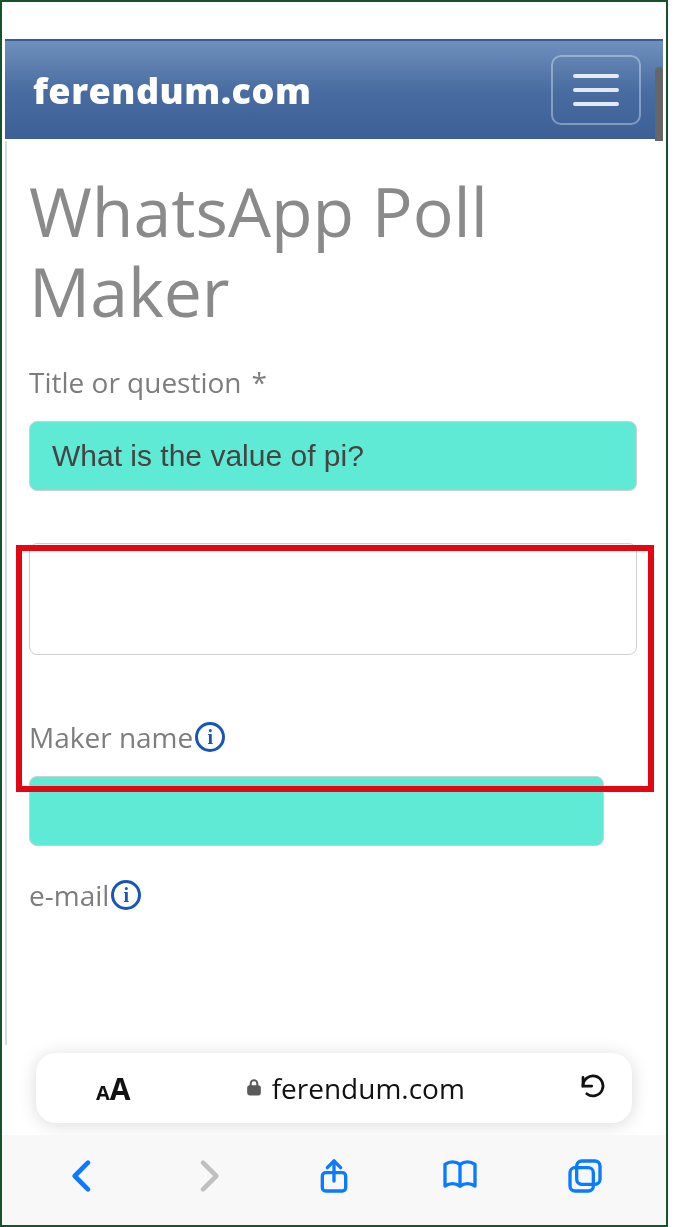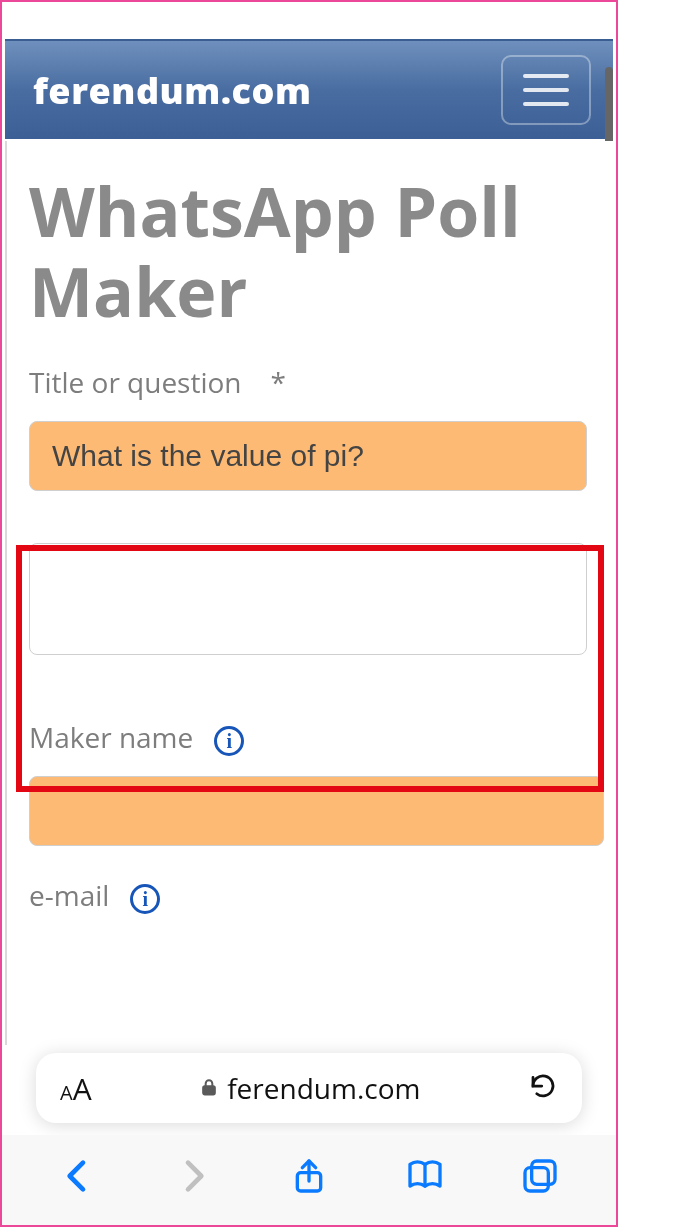--- a/index.html
+++ b/index.html
@@ -6,23 +6,23 @@
   html, body {
     width: 690px;
     height: 1227px;
     font-family: -apple-system, "Segoe UI", "Open Sans", Arial, sans-serif;
     background: #fff;
     overflow: hidden;
     position: relative;
   }
   
   .device {
-    width: 618px;
+    width: 668px;
     height: 1227px;
-    border: 2px solid #ec4899;
+    border: 2px solid #14532d;
     position: relative;
     background: #fff;
   }
 
   
   .navbar {
     position: absolute;
     top: 37px;
     left: 3px;
     right: 3px;
@@ -79,57 +79,57 @@
     right: 3px;
     bottom: 180px;
     border-left: 2px solid #d9d9d9;
     padding: 30px 0 0 0;
     background: #fff;
     overflow: hidden;
   }
 
   .page-title {
     font-size: 68px;
-    font-weight: 700;
+    font-weight: 400;
     color: #8a8a8a;
     line-height: 1.18;
     padding: 0 26px 0 22px;
     letter-spacing: 0px;
   }
   .subtitle {
     font-size: 28px;
     font-weight: 700;
     color: #555;
     padding: 22px 26px 8px 22px;
   }
 
   .form-group {
     padding: 32px 26px 0 22px;
   }
   .form-label {
     color: #7d7d7d;
     font-size: 28px;
     display: flex;
-    align-items: flex-end;
-    gap: 19px;
+    align-items: center;
+    gap: 0;
   }
   .req {
     color: #7d7d7d;
     padding-left: 10px;
   }
   .text-input {
     width: 100%;
     height: 70px;
     margin-top: 20px;
     border: 1px solid #cfcfcf;
     border-radius: 8px;
     font-size: 30px;
     color: #444;
     padding: 0 22px;
-    background: #fdba74;
+    background: #5eead4;
   }
   .textarea-input {
     width: 100%;
     height: 112px;
     margin-top: 20px;
     border: 1px solid #cfcfcf;
     border-radius: 8px;
     font-size: 28px;
     color: #444;
     padding: 14px 22px;
@@ -170,22 +170,23 @@
     height: 70px;
     background: #fff;
     border-radius: 20px;
     box-shadow: 0 2px 18px rgba(0,0,0,0.15);
     display: flex;
     align-items: center;
     justify-content: space-between;
     padding: 0 24px;
   }
   .aa {
-    font-weight: 400;
+    font-weight: 700;
     color: #111;
+    margin-left: 36px;
   }
   .aa .small { font-size: 20px; }
   .aa .big { font-size: 30px; }
   .url-center {
     display: flex;
     align-items: center;
     gap: 8px;
     color: #111;
     font-size: 28px;
   }

